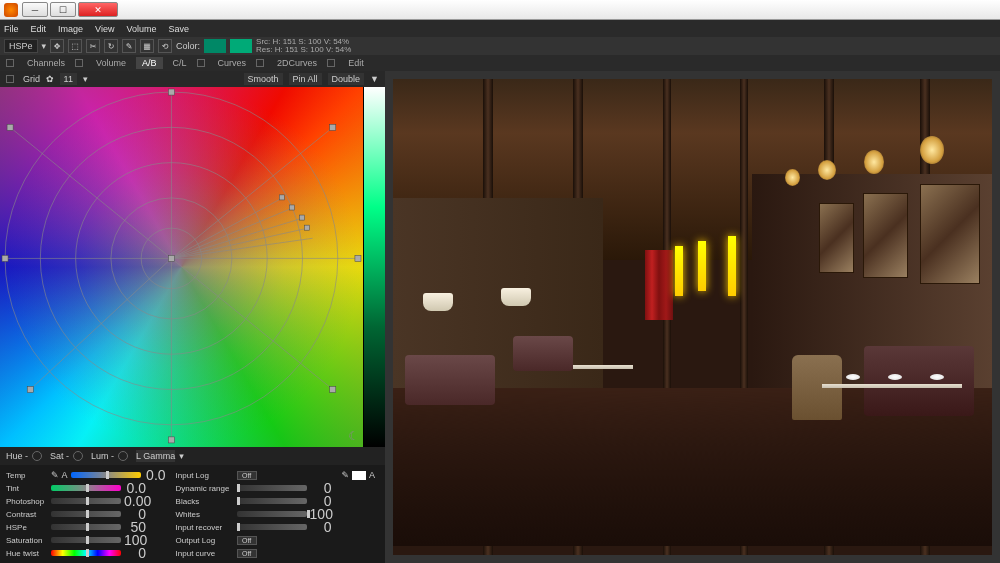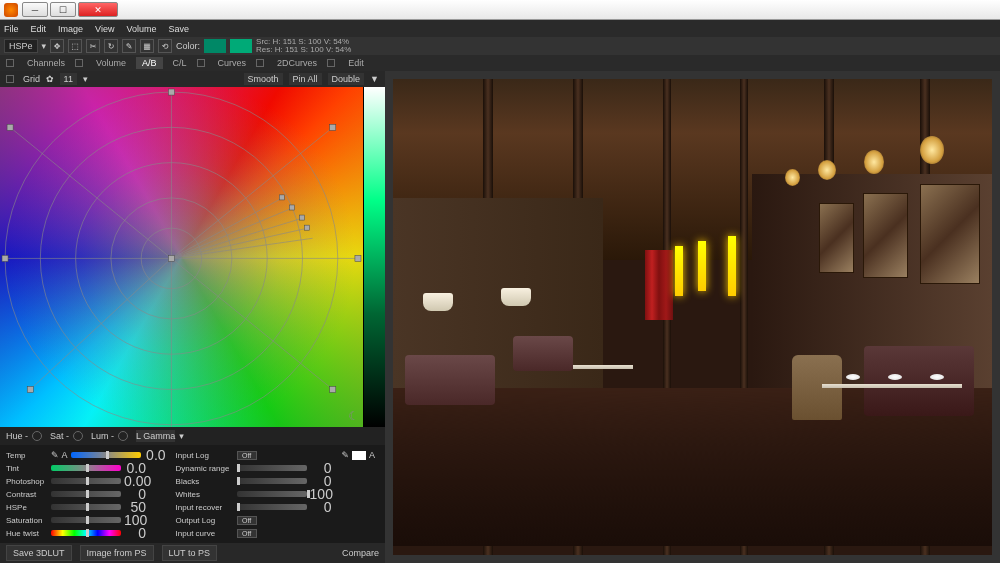--- a/index.html
+++ b/index.html
@@ -293,27 +293,20 @@
           </div>
         </div>
       <div class="pcol">
         <div class="prow">
             <span>✎</span>
             <div style="width:14px;height:9px;background:#fff"></div>
             <span>A</span>
           </div>
       </div>
     </div>
-    <div class="bottombar">
-      <div class="btn">Save 3DLUT</div>
-      <div class="btn">Image from PS</div>
-      <div class="btn">LUT to PS</div>
-      <div style="flex:1"></div>
-      <span>Compare</span>
-    </div>
   </div>
 
   <div class="right">
     <div class="preview">
       <div class="ceiling"></div>
       <div class="beam" style="left:15%;width:10px"></div>
         <div class="beam" style="left:30%;width:10px"></div>
         <div class="beam" style="left:45%;width:8px"></div>
         <div class="beam" style="left:58%;width:8px"></div>
         <div class="beam" style="left:72%;width:10px"></div>

